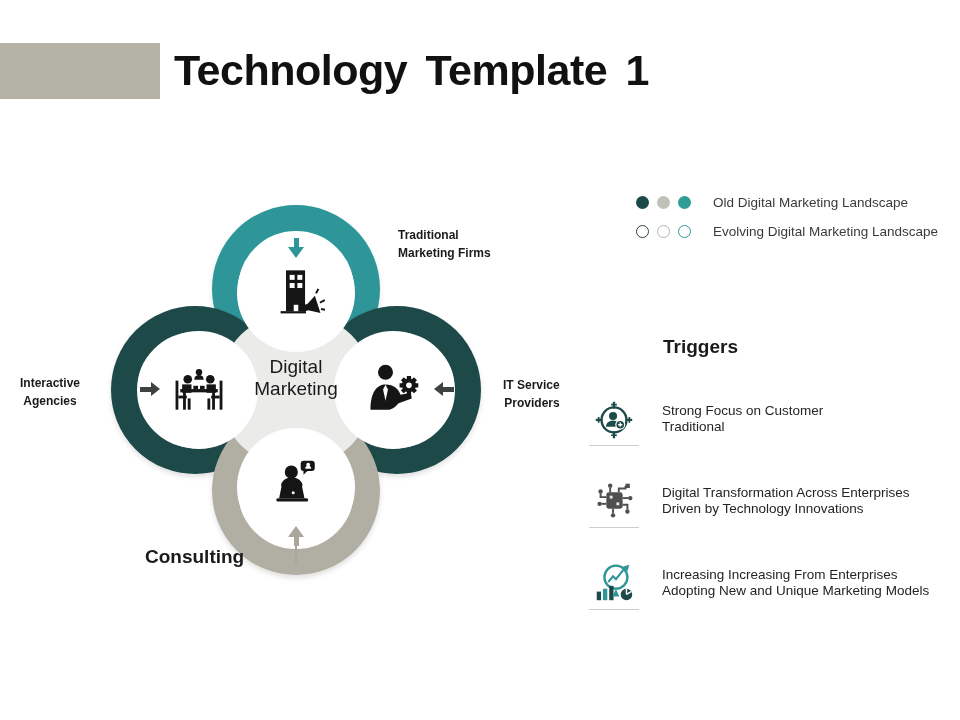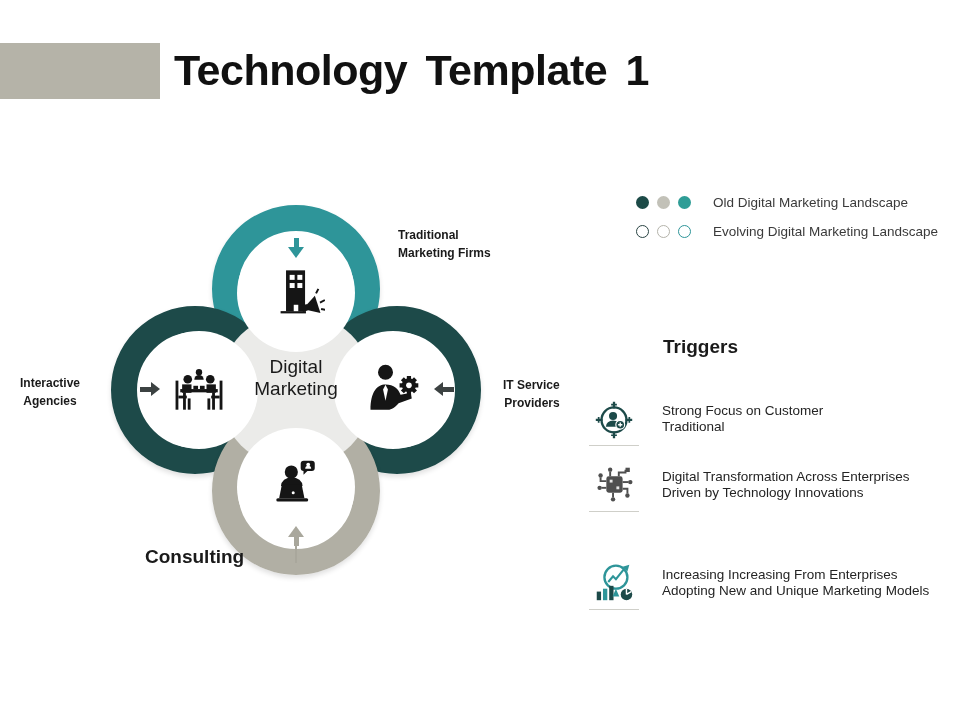--- a/index.html
+++ b/index.html
@@ -75,21 +75,21 @@
   .dot-f3{background:#2f9d96;}
   .dot-o1{border:1.6px solid #2a4443;background:#fff;}
   .dot-o2{border:1.6px solid #b4b3aa;background:#fff;}
   .dot-o3{border:1.6px solid #2e9599;background:#fff;}
   .legend-text{margin-left:14px;font-size:13.5px;color:#3a3a3a;white-space:nowrap;}
 
   
   .triggers-heading{left:663px;top:336px;font-size:19px;font-weight:bold;color:#1a1a1a;}
   .trigger-row{display:flex;align-items:flex-start;z-index:6;}
   .trigger-row-1{left:588px;top:394px;}
-  .trigger-row-2{left:588px;top:460px;}
+  .trigger-row-2{left:588px;top:476px;}
   .trigger-row-3{left:588px;top:558px;}
   .trigger-icon-col{width:52px;display:flex;flex-direction:column;align-items:center;}
   .trigger-underline{width:50px;height:0;border-bottom:1.5px solid #cfcfc9;margin-top:3px;}
   .trigger-text{margin-left:22px;padding-top:9px;font-size:13.5px;line-height:16px;color:#242424;white-space:nowrap;}
 </style>
 </head>
 <body>
 
 <div class="abs title-bar"></div>
 <div class="abs page-title">Technology Template 1</div>

